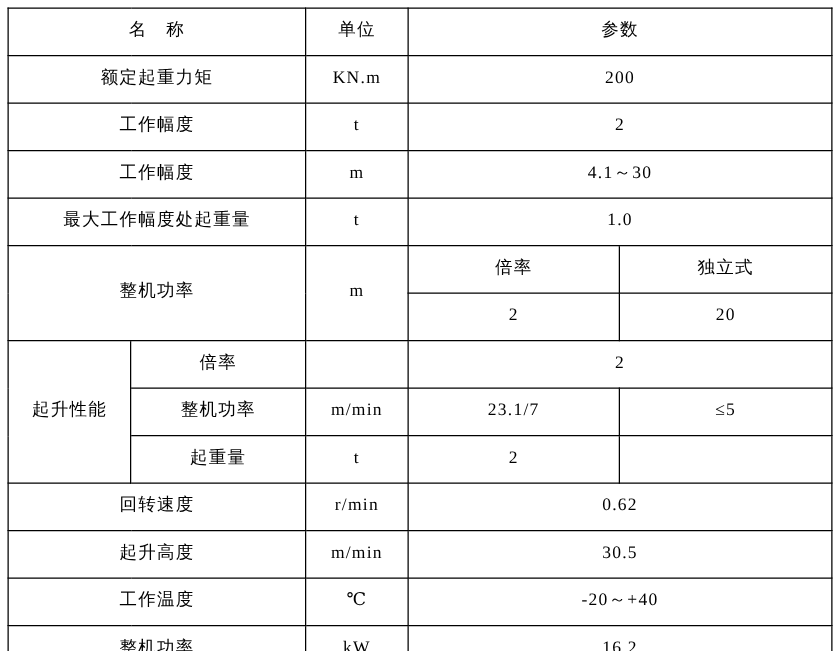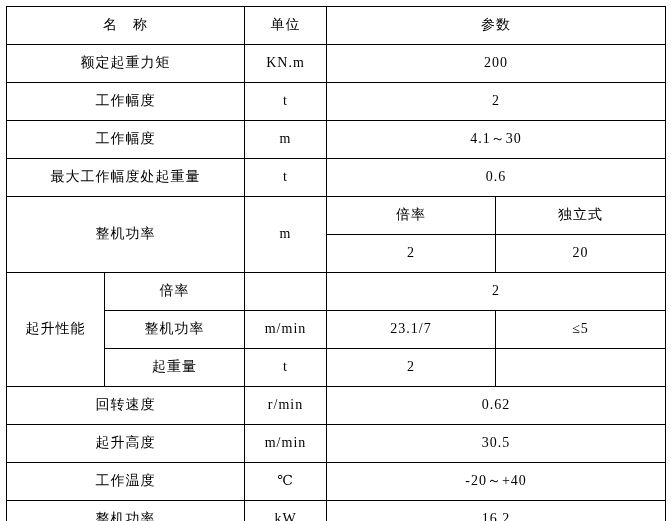--- a/index.html
+++ b/index.html
@@ -86,21 +86,21 @@
 
       <tr>
         <td colspan="2">工作幅度</td>
         <td class="unit">m</td>
         <td colspan="2" class="val">4.1～30</td>
       </tr>
 
       <tr>
         <td colspan="2">最大工作幅度处起重量</td>
         <td class="unit">t</td>
-        <td colspan="2" class="val">0.6</td>
+        <td colspan="2" class="val">1.0</td>
       </tr>
 
       <tr class="half-row">
         <td colspan="2" rowspan="2">整机功率</td>
         <td class="unit" rowspan="2">m</td>
         <td>倍率</td>
         <td>独立式</td>
       </tr>
       <tr class="half-row">
         <td class="num">2</td>

